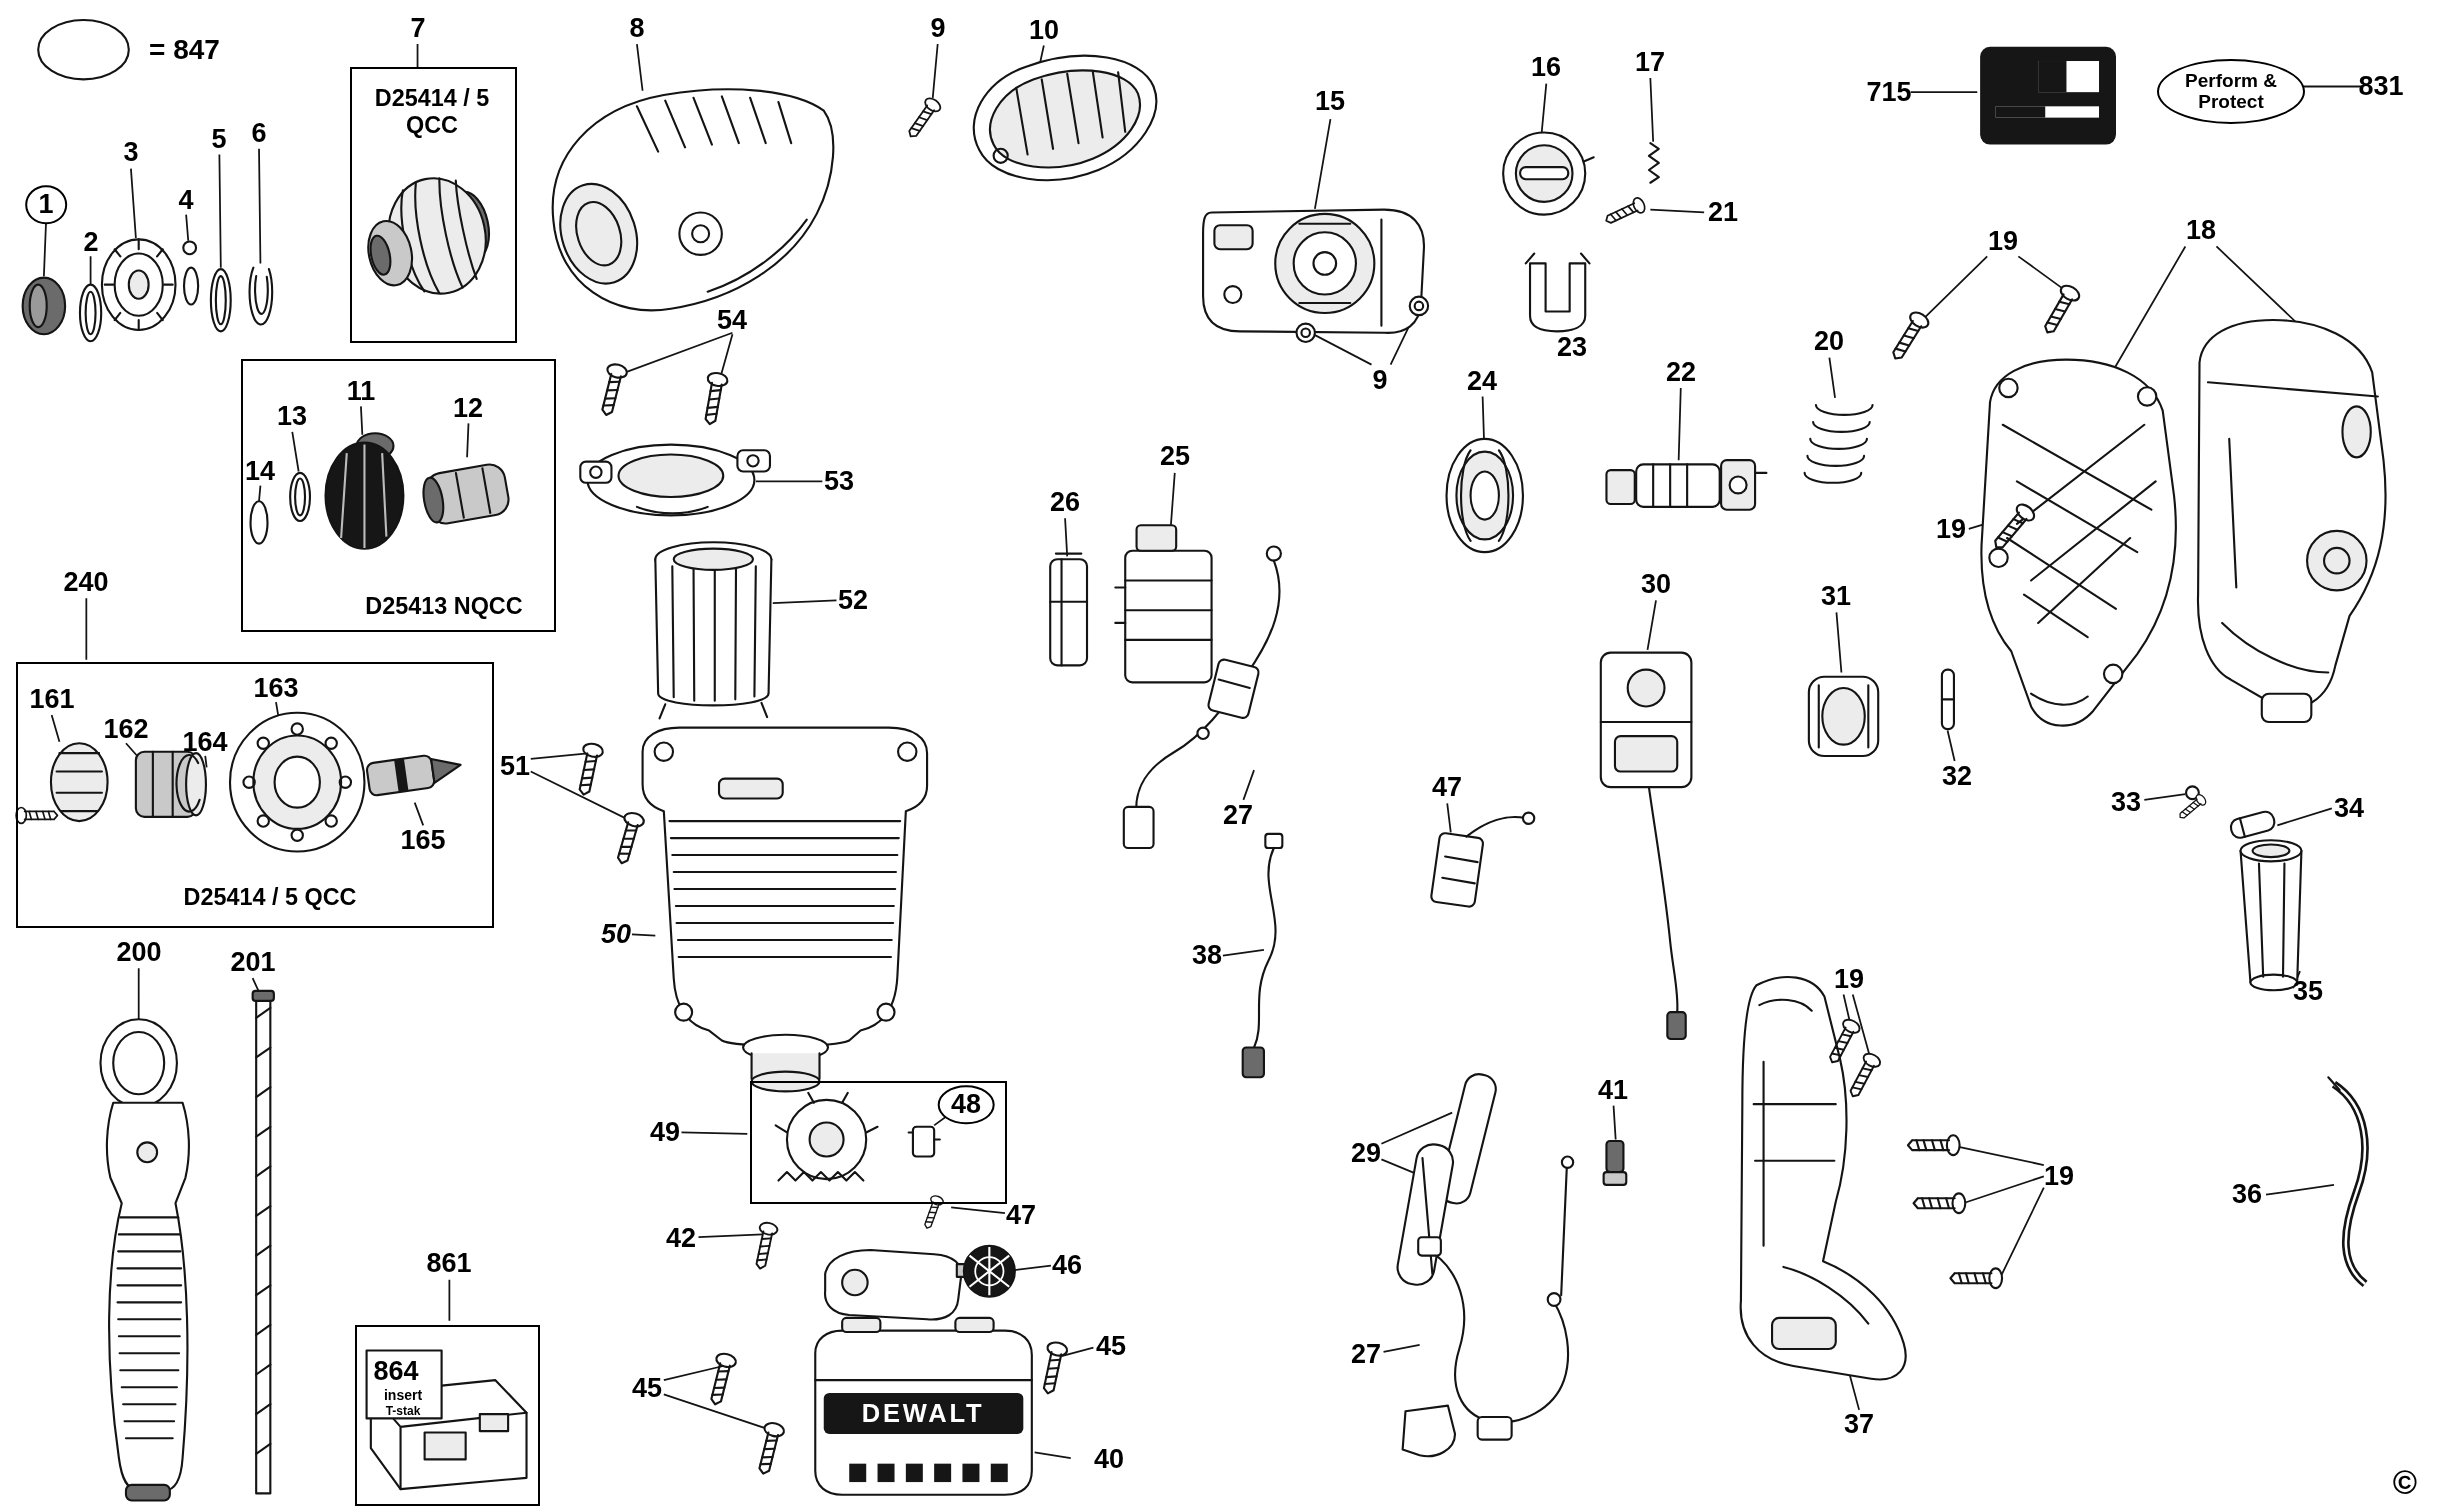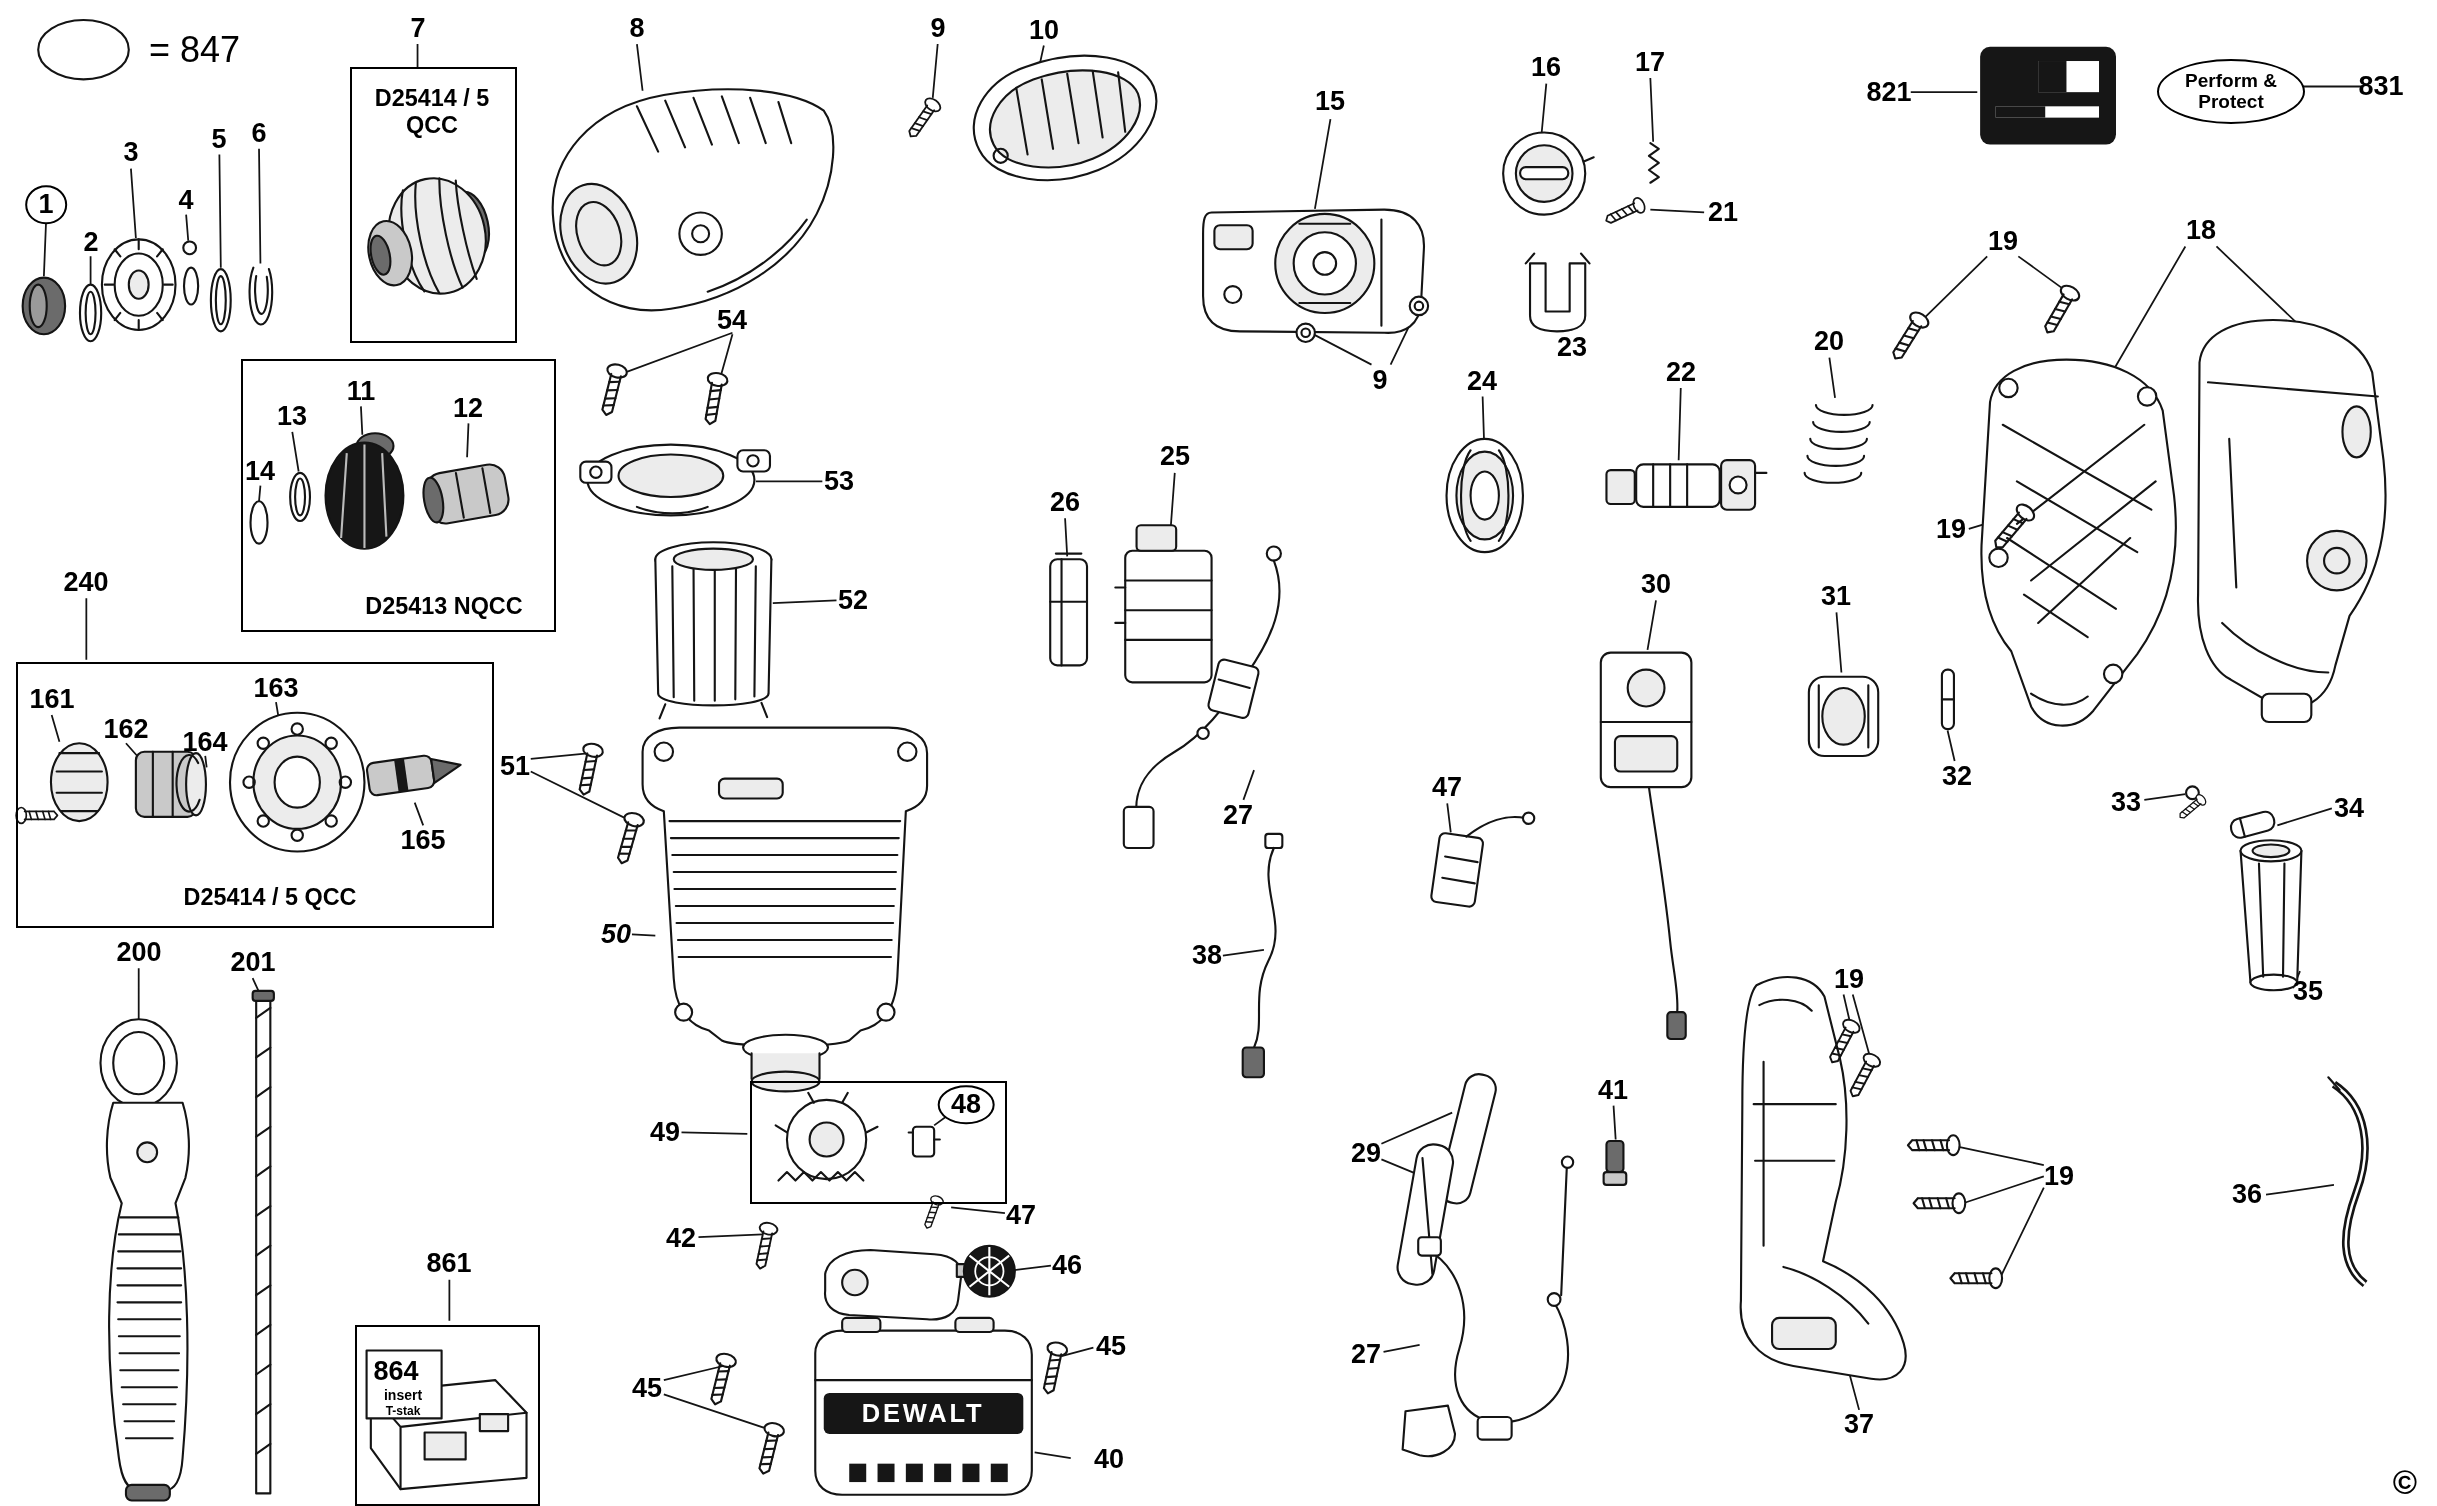--- a/index.html
+++ b/index.html
@@ -11,21 +11,21 @@
   .ld{stroke:#141414;stroke-width:2.5;fill:none;}
   .f-w{fill:#fff;}.f-l{fill:#ececec;}.f-m{fill:#c9c9c9;}.f-d{fill:#6b6b6b;}.f-k{fill:#161616;}
   
   .layer{position:absolute;left:0;top:0;width:100%;height:100%;}
   .callout{position:absolute;transform:translate(-50%,-50%);font-weight:bold;font-size:27px;
            line-height:1;white-space:nowrap;}
   .callout.circled{border:2.5px solid #000;border-radius:50%;padding:4.2px 11.3px;background:#fff;}
   .box{position:absolute;border:2.8px solid #000;background:transparent;}
   .lbl{position:absolute;transform:translate(-50%,-50%);font-weight:bold;font-size:23.4px;
        text-align:center;line-height:1.15;}
-  .legend-text{position:absolute;transform:translate(0,-50%);font-weight:normal;font-size:36px;}
+  .legend-text{position:absolute;transform:translate(0,-50%);font-weight:bold;font-size:28px;}
   .tiny{position:absolute;transform:translate(-50%,-50%);font-weight:bold;line-height:1;}
   .perform{position:absolute;border:2.8px solid #000;border-radius:50%;background:#fff;
            display:flex;flex-direction:column;align-items:center;justify-content:center;
            font-weight:bold;font-size:19px;line-height:1.1;text-align:center;}
   .dewalt{position:absolute;transform:translate(-50%,-50%);color:#fff;font-weight:800;
           font-size:25.5px;letter-spacing:2.8px;}
   .copyright{position:absolute;transform:translate(-50%,-50%);font-weight:bold;font-size:33px;}
 </style>
 </head>
 <body>
@@ -592,21 +592,21 @@
       <div class="callout" style="left: 396px; top: 1371px;">864</div>
       <div class="callout" style="left: 139px; top: 952px;">200</div>
       <div class="callout" style="left: 253px; top: 962px;">201</div>
       <div class="callout" style="left: 1366px; top: 1153px;">29</div>
       <div class="callout" style="left: 1613px; top: 1090px;">41</div>
       <div class="callout" style="left: 1366px; top: 1354px;">27</div>
       <div class="callout" style="left: 1859px; top: 1424px;">37</div>
       <div class="callout" style="left: 1849px; top: 979px;">19</div>
       <div class="callout" style="left: 2059px; top: 1176px;">19</div>
       <div class="callout" style="left: 2247px; top: 1194px;">36</div>
-      <div class="callout" style="left: 1889px; top: 92px;">821</div>
+      <div class="callout" style="left: 1889px; top: 92px;">715</div>
       <div class="callout" style="left: 2381px; top: 86px;">831</div>
       <div class="callout" style="left: 86px; top: 582px;">240</div>
       <div class="callout" style="left: 52px; top: 699px;">161</div>
       <div class="callout" style="left: 126px; top: 729px;">162</div>
       <div class="callout" style="left: 276px; top: 688px;">163</div>
       <div class="callout" style="left: 205px; top: 742px;">164</div>
       <div class="callout" style="left: 423px; top: 840px;">165</div>
       <div class="callout" style="left: 292px; top: 416px;">13</div>
       <div class="callout" style="left: 361px; top: 391px;">11</div>
       <div class="callout" style="left: 468px; top: 408px;">12</div>

